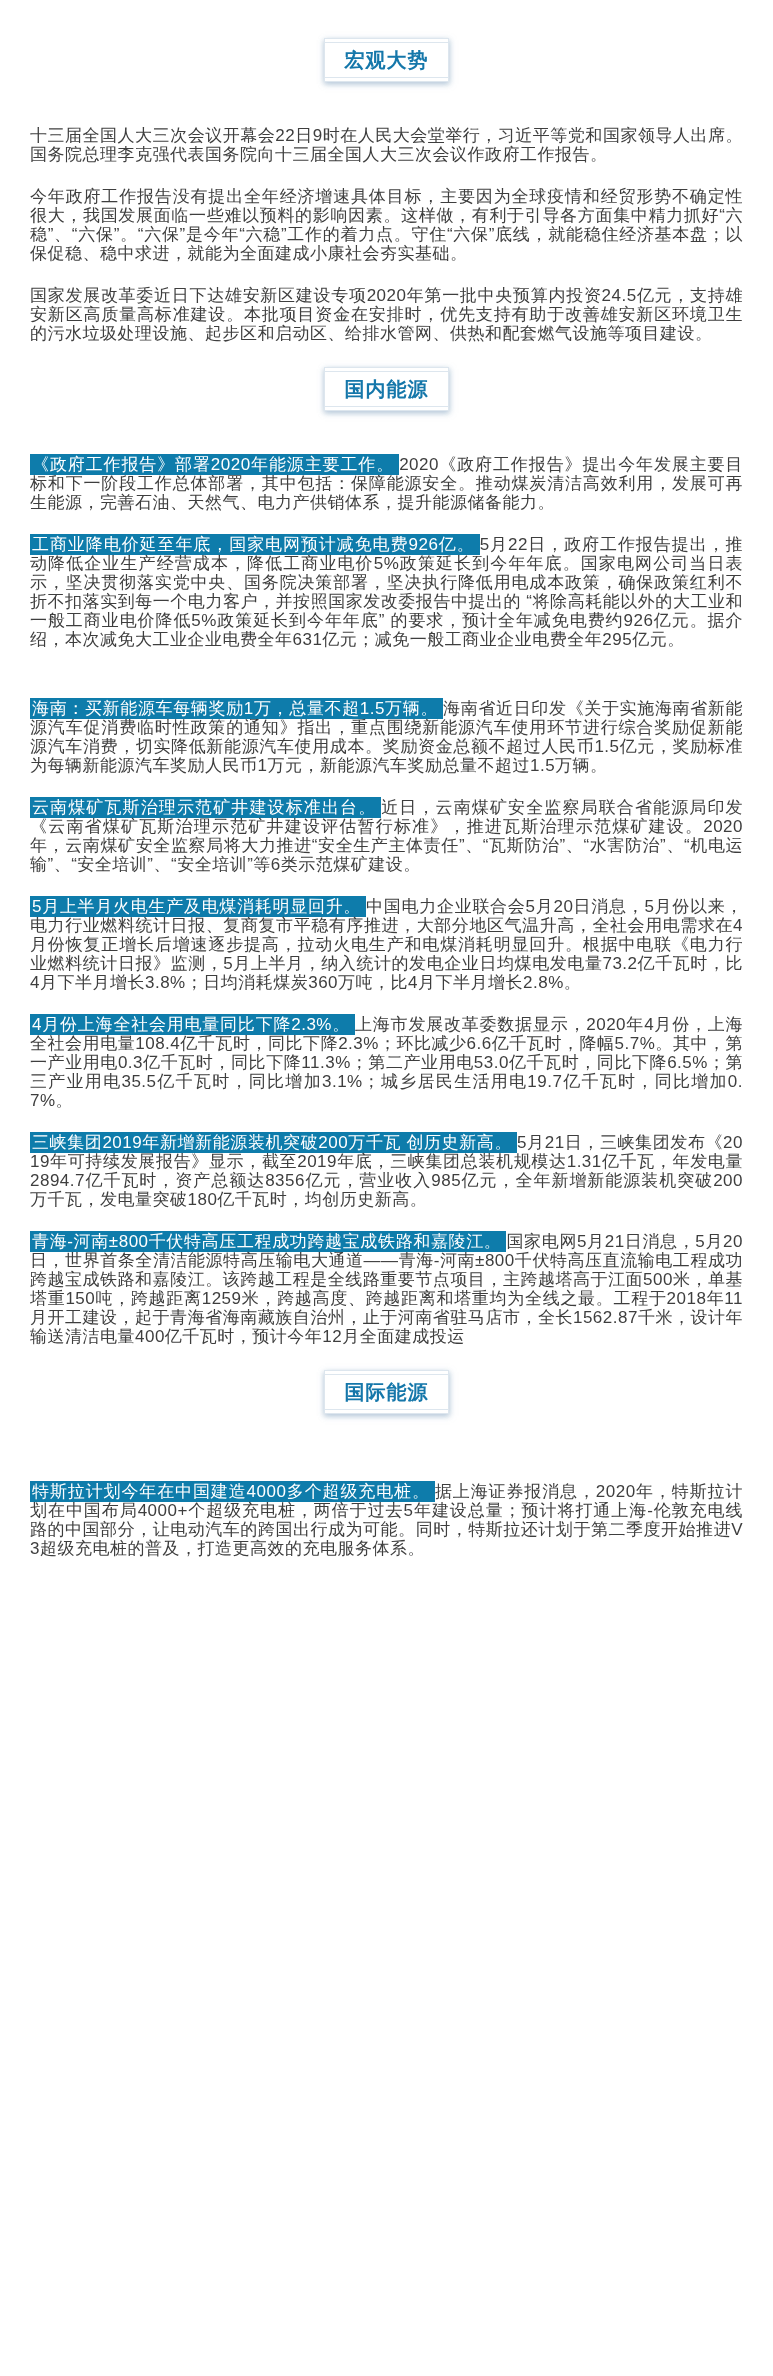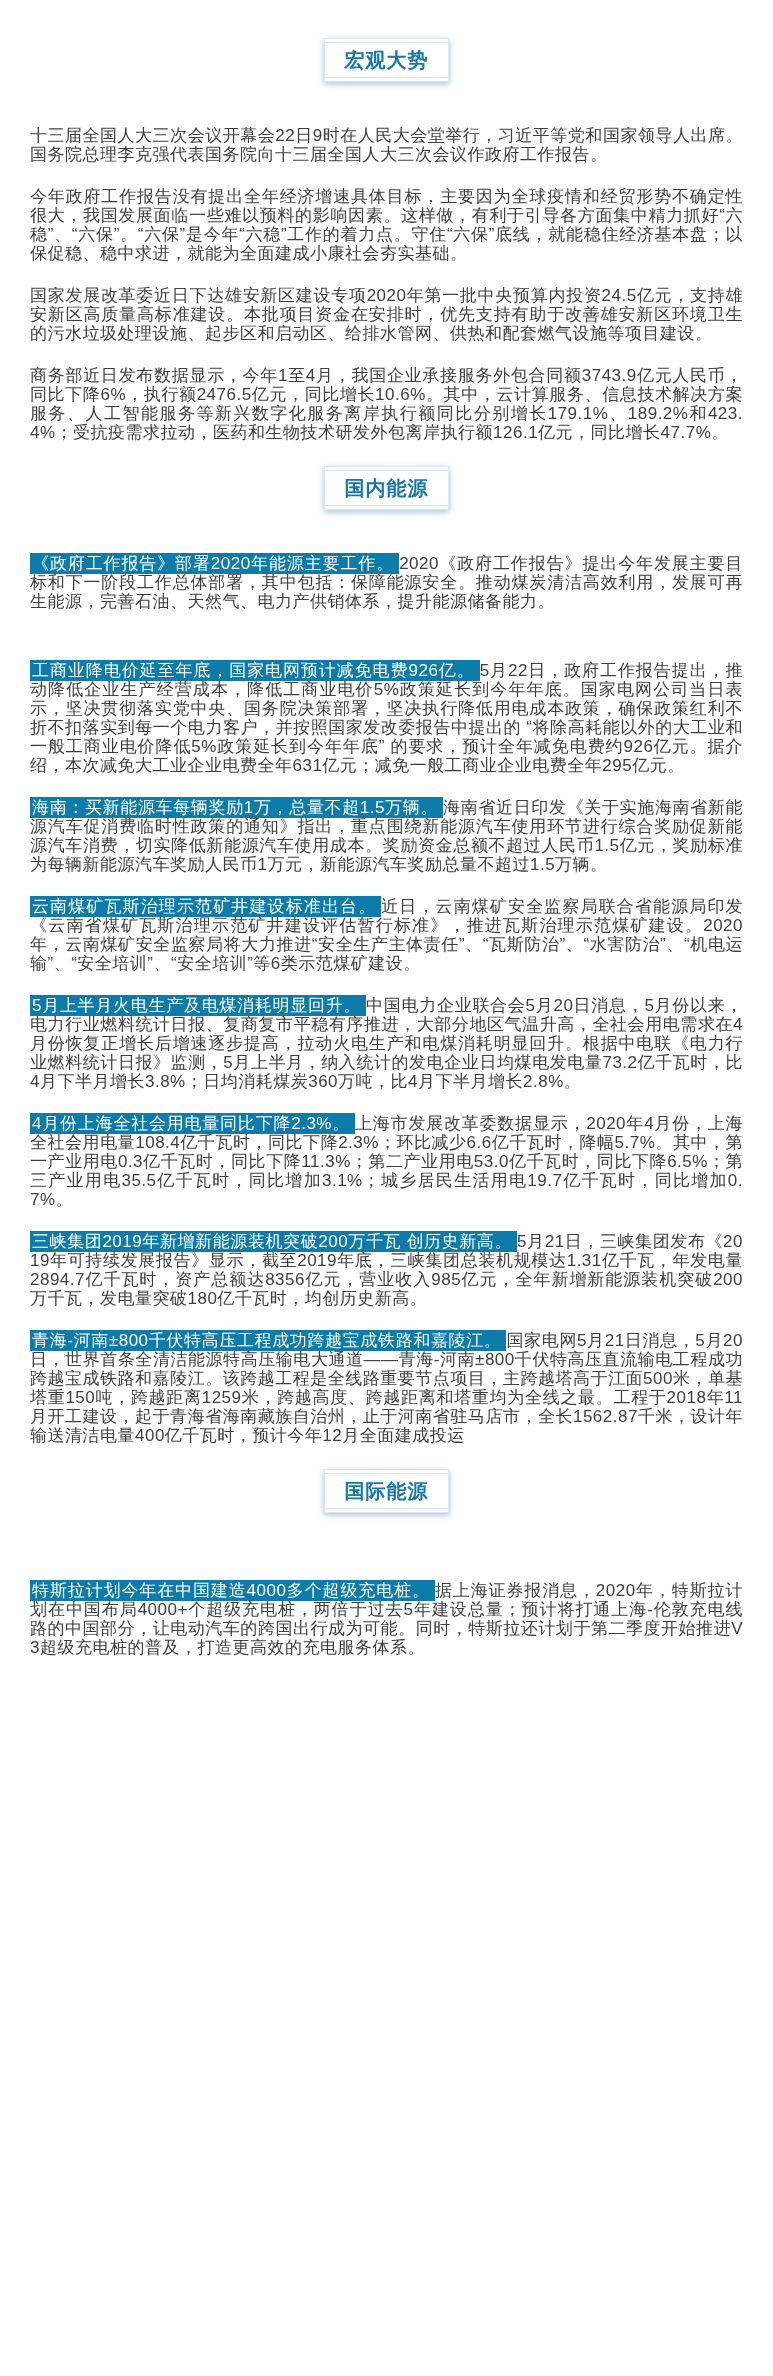--- a/index.html
+++ b/index.html
@@ -68,21 +68,20 @@
 <body>
 
 <div class="page">
   <div id="article">
       <div class="section-header">
         <div class="section-header-inner"><span class="section-title">宏观大势</span></div>
       </div>
       <p class="para"><span>十三届全国人大三次会议开幕会22日9时在人民大会堂举行，习近平等党和国家领导人出席。国务院总理李克强代表国务院向十三届全国人大三次会议作政府工作报告。</span></p>
       <p class="para"><span>今年政府工作报告没有提出全年经济增速具体目标，主要因为全球疫情和经贸形势不确定性很大，我国发展面临一些难以预料的影响因素。这样做，有利于引导各方面集中精力抓好“六稳”、“六保”。“六保”是今年“六稳”工作的着力点。守住“六保”底线，就能稳住经济基本盘；以保促稳、稳中求进，就能为全面建成小康社会夯实基础。</span></p>
       <p class="para"><span>国家发展改革委近日下达雄安新区建设专项2020年第一批中央预算内投资24.5亿元，支持雄安新区高质量高标准建设。本批项目资金在安排时，优先支持有助于改善雄安新区环境卫生的污水垃圾处理设施、起步区和启动区、给排水管网、供热和配套燃气设施等项目建设。</span></p>
-      <p class="para"><span>商务部近日发布数据显示，今年1至4月，我国企业承接服务外包合同额3743.9亿元人民币，同比下降6%，执行额2476.5亿元，同比增长10.6%。其中，云计算服务、信息技术解决方案服务、人工智能服务等新兴数字化服务离岸执行额同比分别增长179.1%、189.2%和423.4%；受抗疫需求拉动，医药和生物技术研发外包离岸执行额126.1亿元，同比增长47.7%。</span></p>
       <div class="section-header">
         <div class="section-header-inner"><span class="section-title">国内能源</span></div>
       </div>
       <p class="para"><span class="hl">《政府工作报告》部署2020年能源主要工作。</span><span>2020《政府工作报告》提出今年发展主要目标和下一阶段工作总体部署，其中包括：保障能源安全。推动煤炭清洁高效利用，发展可再生能源，完善石油、天然气、电力产供销体系，提升能源储备能力。</span></p>
       <p class="para"><span class="hl">工商业降电价延至年底，国家电网预计减免电费926亿。</span><span>5月22日，政府工作报告提出，推动降低企业生产经营成本，降低工商业电价5%政策延长到今年年底。国家电网公司当日表示，坚决贯彻落实党中央、国务院决策部署，坚决执行降低用电成本政策，确保政策红利不折不扣落实到每一个电力客户，并按照国家发改委报告中提出的 “将除高耗能以外的大工业和一般工商业电价降低5%政策延长到今年年底” 的要求，预计全年减免电费约926亿元。据介绍，本次减免大工业企业电费全年631亿元；减免一般工商业企业电费全年295亿元。</span></p>
       <p class="para"><span class="hl">海南：买新能源车每辆奖励1万，总量不超1.5万辆。</span><span>海南省近日印发《关于实施海南省新能源汽车促消费临时性政策的通知》指出，重点围绕新能源汽车使用环节进行综合奖励促新能源汽车消费，切实降低新能源汽车使用成本。奖励资金总额不超过人民币1.5亿元，奖励标准为每辆新能源汽车奖励人民币1万元，新能源汽车奖励总量不超过1.5万辆。</span></p>
       <p class="para"><span class="hl">云南煤矿瓦斯治理示范矿井建设标准出台。</span><span>近日，云南煤矿安全监察局联合省能源局印发《云南省煤矿瓦斯治理示范矿井建设评估暂行标准》，推进瓦斯治理示范煤矿建设。2020年，云南煤矿安全监察局将大力推进“安全生产主体责任”、“瓦斯防治”、“水害防治”、“机电运输”、“安全培训”、“安全培训”等6类示范煤矿建设。</span></p>
       <p class="para"><span class="hl">5月上半月火电生产及电煤消耗明显回升。</span><span>中国电力企业联合会5月20日消息，5月份以来，电力行业燃料统计日报、复商复市平稳有序推进，大部分地区气温升高，全社会用电需求在4月份恢复正增长后增速逐步提高，拉动火电生产和电煤消耗明显回升。根据中电联《电力行业燃料统计日报》监测，5月上半月，纳入统计的发电企业日均煤电发电量73.2亿千瓦时，比4月下半月增长3.8%；日均消耗煤炭360万吨，比4月下半月增长2.8%。</span></p>
       <p class="para"><span class="hl">4月份上海全社会用电量同比下降2.3%。</span><span>上海市发展改革委数据显示，2020年4月份，上海全社会用电量108.4亿千瓦时，同比下降2.3%；环比减少6.6亿千瓦时，降幅5.7%。其中，第一产业用电0.3亿千瓦时，同比下降11.3%；第二产业用电53.0亿千瓦时，同比下降6.5%；第三产业用电35.5亿千瓦时，同比增加3.1%；城乡居民生活用电19.7亿千瓦时，同比增加0.7%。</span></p>
       <p class="para"><span class="hl">三峡集团2019年新增新能源装机突破200万千瓦 创历史新高。</span><span>5月21日，三峡集团发布《2019年可持续发展报告》显示，截至2019年底，三峡集团总装机规模达1.31亿千瓦，年发电量2894.7亿千瓦时，资产总额达8356亿元，营业收入985亿元，全年新增新能源装机突破200万千瓦，发电量突破180亿千瓦时，均创历史新高。</span></p>

